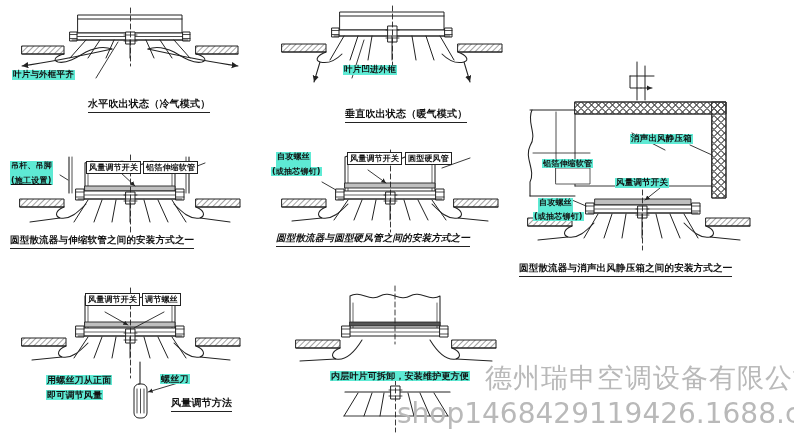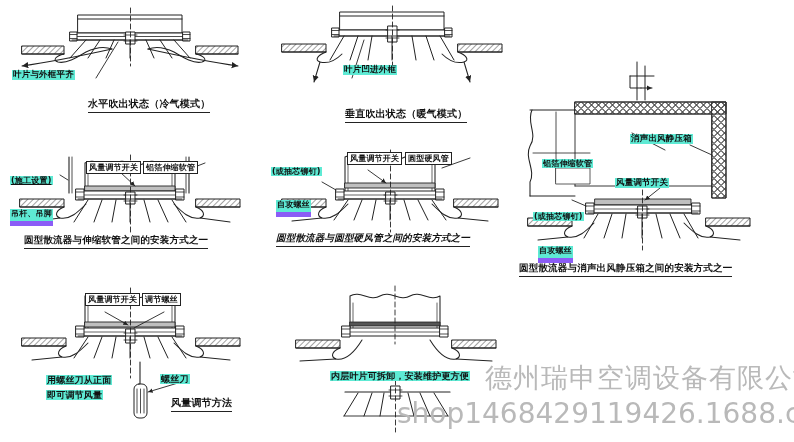--- a/index.html
+++ b/index.html
@@ -46,22 +46,21 @@
   .plain-bg {
     background: #5eead4;
     padding: 0 1px;
   }
   .cap-under {
     border-bottom: 1.4px solid #222222;
     padding-bottom: 2px;
   }
   .cap-under-thin {
     border-bottom: 5px solid #8b5cf6;
-    padding-bottom: 3px;
-    margin-top: 48px;
+    padding-bottom: 9px;
   }
   
   #wm-company, #wm-url {
     position: absolute;
     white-space: nowrap;
     color: #b9b9b9;
     font-family: "DejaVu Sans", "Liberation Sans", sans-serif;
     pointer-events: none;
     font-weight: normal;
   }
@@ -454,21 +453,21 @@
   <div class="lbl mid plain-bg" style="left:12px; top:70px;">叶片与外框平齐</div>
   <div class="lbl cap cap-under" style="left:88px; top:98px;">水平吹出状态（冷气模式）</div>
 
   <div class="lbl mid plain-bg" style="left:343px; top:65px;">叶片凹进外框</div>
   <div class="lbl cap cap-under" style="left:345px; top:108px;">垂直吹出状态（暖气模式）</div>
 
   <div class="lbl small plain-bg cap-under-thin" style="left:10px; top:161px;">吊杆、吊脚</div>
   <div class="lbl small plain-bg" style="left:10px; top:176px;text-decoration:underline;">(施工设置)</div>
   <div class="lbl small boxed" style="left:86px; top:161px;">风量调节开关</div>
   <div class="lbl small boxed" style="left:143px; top:161px;">铝箔伸缩软管</div>
-  <div class="lbl cap2 cap-under" style="left:24px; top:235px;">圆型散流器与伸缩软管之间的安装方式之一</div>
+  <div class="lbl cap2 cap-under" style="left:10px; top:235px;">圆型散流器与伸缩软管之间的安装方式之一</div>
 
   <div class="lbl small plain-bg cap-under-thin" style="left:276px; top:152px;">自攻螺丝</div>
   <div class="lbl small plain-bg" style="left:271px; top:167px;">(或抽芯铆钉)</div>
   <div class="lbl small boxed" style="left:347px; top:152px;">风量调节开关</div>
   <div class="lbl small boxed" style="left:405px; top:152px;">圆型硬风管</div>
   <div class="lbl cap2 cap-under" style="left:276px; top:233px;font-style:italic;">圆型散流器与圆型硬风管之间的安装方式之一</div>
 
   <div class="lbl mid plain-bg" style="left:630px; top:134px;">消声出风静压箱</div>
   <div class="lbl small plain-bg" style="left:542px; top:159px;">铝箔伸缩软管</div>
   <div class="lbl mid plain-bg" style="left:615px; top:178px;">风量调节开关</div>

